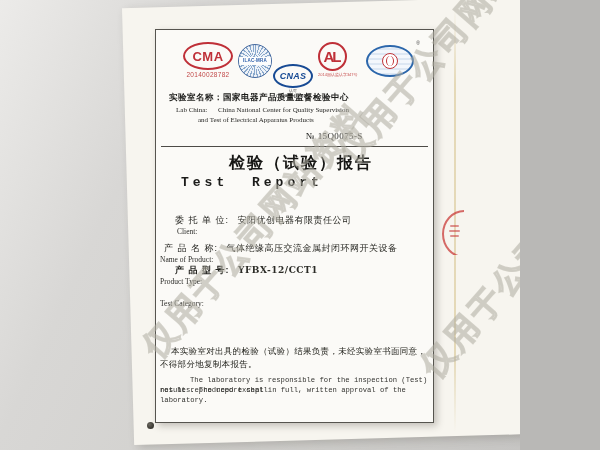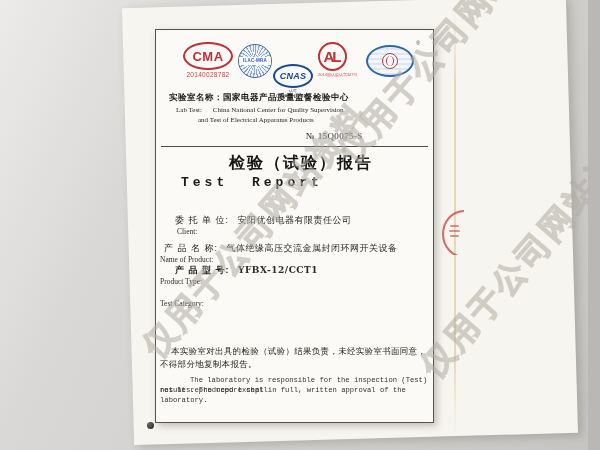--- a/index.html
+++ b/index.html
@@ -1,17 +1,17 @@
 <!DOCTYPE html>
 <html><head>
 <meta charset="utf-8">
 <style>
   html,body{margin:0;padding:0;background:#b9b8b6;}
   .photo{
-    position:relative;width:588px;height:450px;overflow:hidden;
+    position:relative;width:520px;height:450px;overflow:hidden;
     background:linear-gradient(115deg,#ecebe9 0%,#d8d7d5 28%,#cfcecb 70%,#c6c5c3 100%);
     font-family:"Liberation Sans",sans-serif;color:#2a2a27;
   }
   
   .backing{
     position:absolute;left:128px;top:2px;width:444px;height:437px;
     background:#f7f5ef;transform:rotate(-1.6deg);
     box-shadow:4px 3px 10px rgba(60,55,45,.22);z-index:1;
   }
   .crease{
@@ -120,21 +120,21 @@
       <div class="logo" style="left:210px;top:15px;">
         <span class="reg">®</span>
         <div class="globe-oval">
             <div class="globe-emblem"></div>
           </div>
       </div>
     </div>
 
     <div class="abs lab-cn">实验室名称：国家电器产品质量监督检验中心</div>
     <div class="abs lab-en1">
-      <span>Lab Test:</span><span class="gap"></span>
+      <span>Lab China:</span><span class="gap"></span>
       <span>China National Center for Quality Supervision</span>
     </div>
     <div class="abs lab-en2">and Test of Electrical Apparatus Products</div>
 
     <div class="abs report-no">
       <span>№</span>
       <span>15Q0075-S</span>
     </div>
     <div class="abs rule"></div>
 

